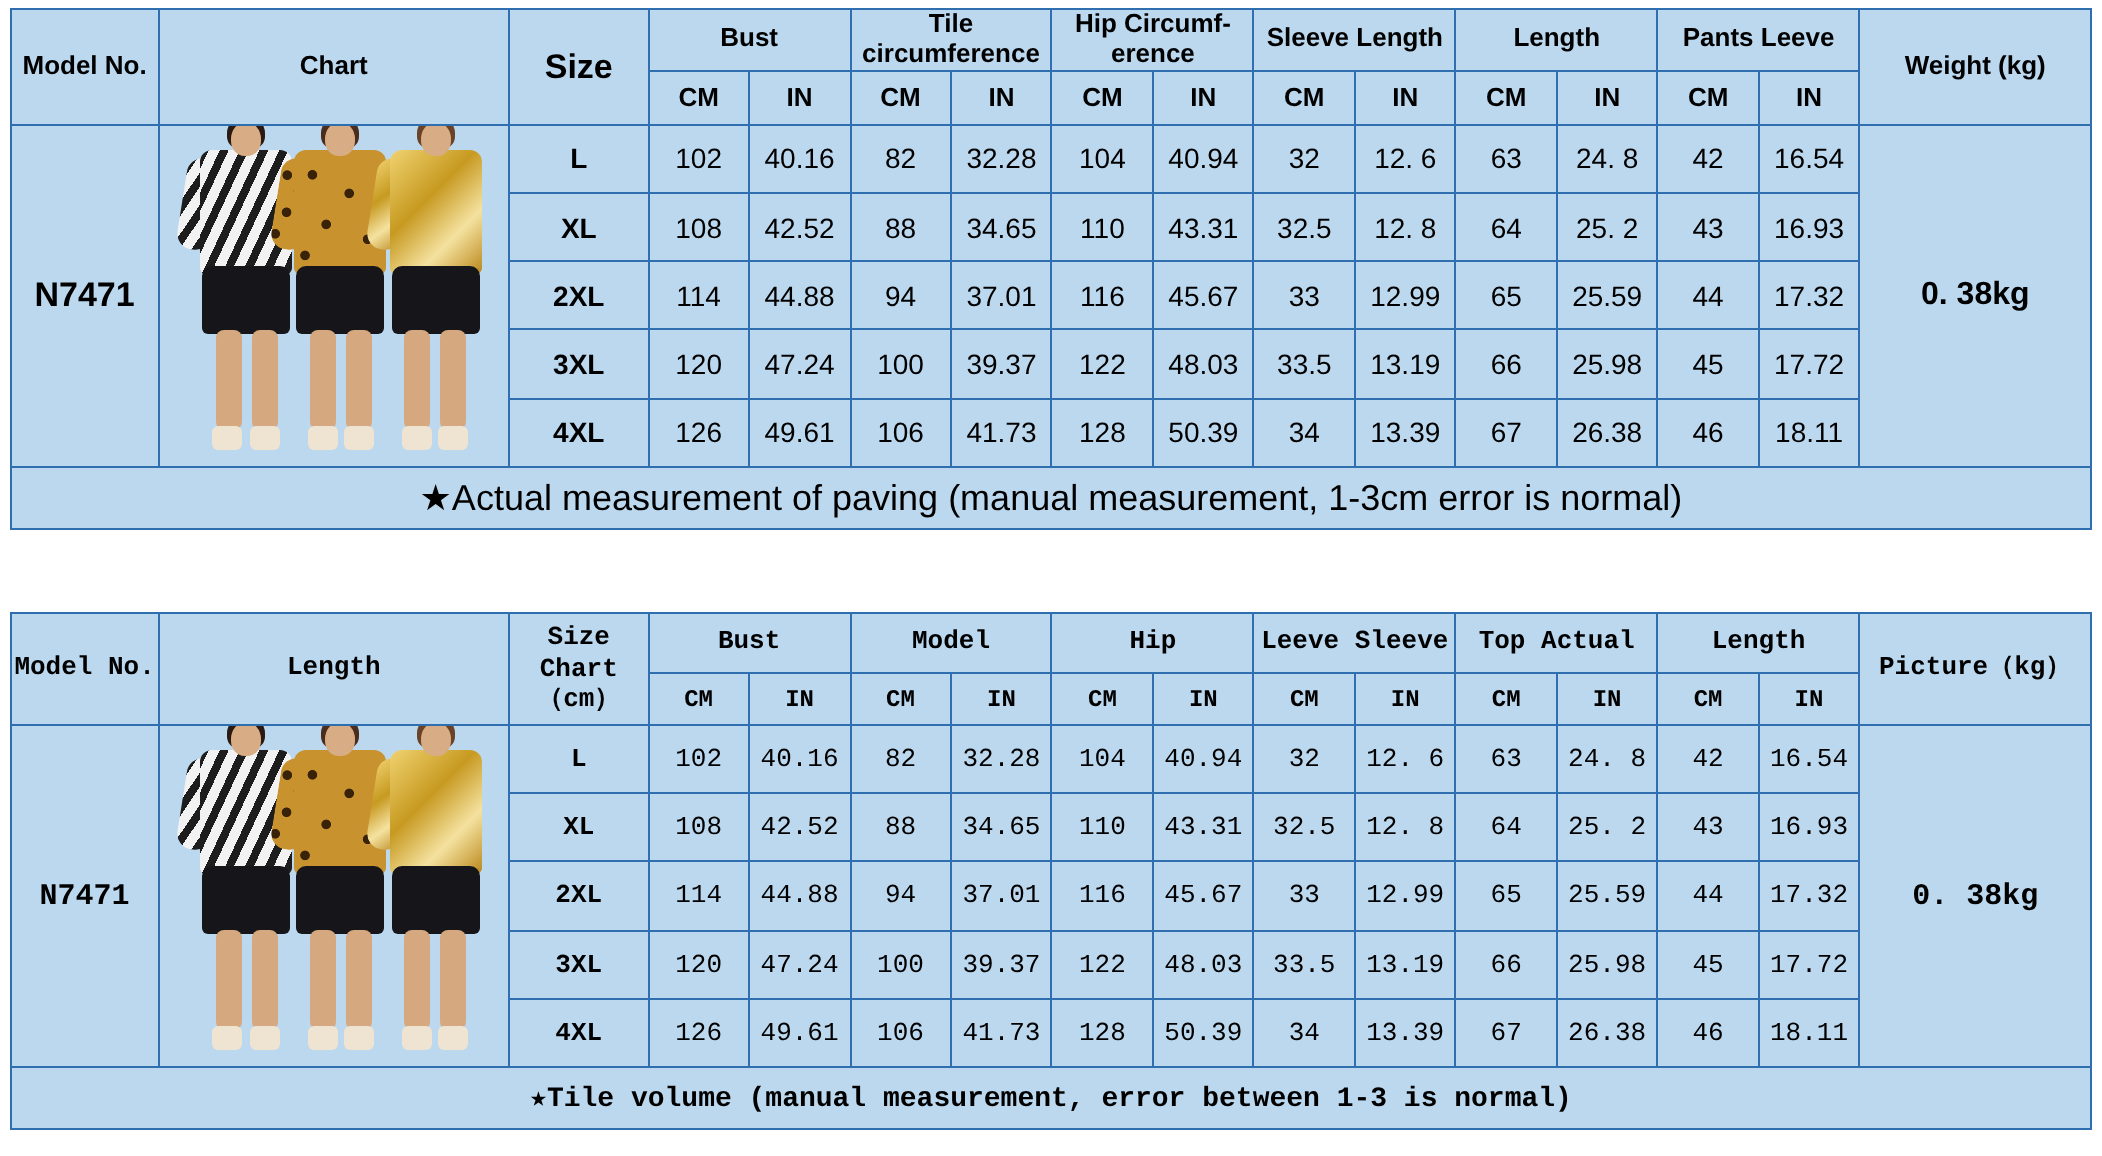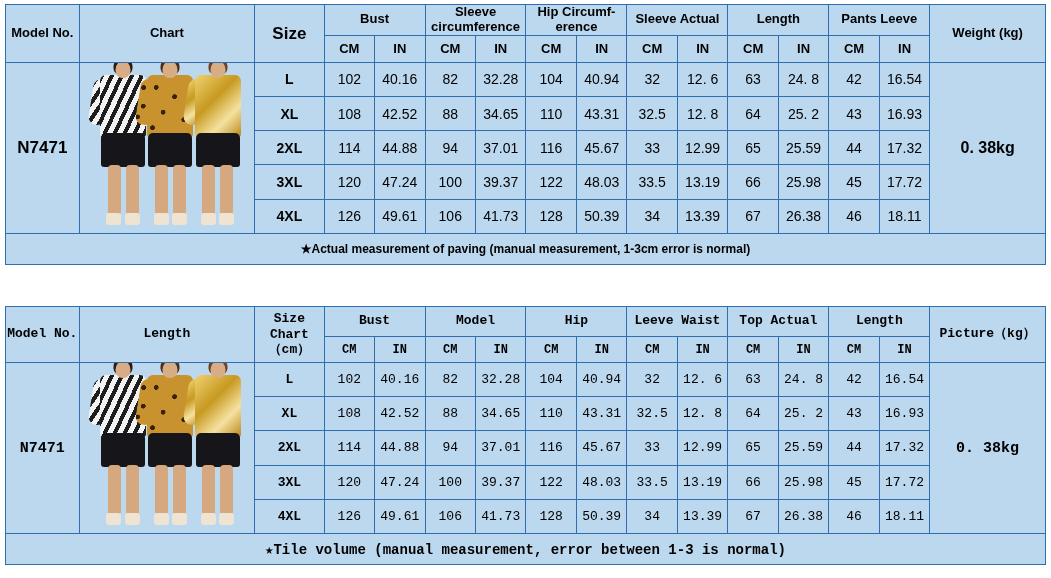--- a/index.html
+++ b/index.html
@@ -65,22 +65,22 @@
   }
   #table-1 .weight-val {
     font-size: 16px;
     font-weight: bold;
   }
   #table-1 .sizecol {
     font-size: 17px;
     font-weight: bold;
   }
   #table-1 .note {
-    font-size: 12px;
-    font-weight: bold;
+    font-size: 18px;
+    font-weight: normal;
     height: 30px;
   }
 
   
   #table-2 td {
     font-family: "Liberation Mono", "DejaVu Sans Mono", monospace;
   }
   #table-2 .hdr {
     font-size: 13px;
     font-weight: bold;
@@ -252,23 +252,23 @@
       <col style="width:48px">
         <col style="width:48px">
       <col style="width:110px">
     </colgroup>
     <tbody>
       <tr>
         <td class="hdr" rowspan="2">Model No.</td>
         <td class="hdr" rowspan="2">Chart</td>
         <td class="hdr sizecol" rowspan="2">Size</td>
         <td class="hdr" colspan="2">Bust</td>
-        <td class="hdr" colspan="2">Sleeve circumference</td>
+        <td class="hdr" colspan="2">Tile circumference</td>
         <td class="hdr" colspan="2">Hip Circumf-erence</td>
-        <td class="hdr" colspan="2">Sleeve Actual</td>
+        <td class="hdr" colspan="2">Sleeve Length</td>
         <td class="hdr" colspan="2">Length</td>
         <td class="hdr" colspan="2">Pants Leeve</td>
         <td class="hdr" rowspan="2">Weight (kg)</td>
       </tr>
       <tr>
         <td class="unit">CM</td>
         <td class="unit">IN</td>
         <td class="unit">CM</td>
         <td class="unit">IN</td>
         <td class="unit">CM</td>
@@ -429,21 +429,21 @@
       <col style="width:110px">
     </colgroup>
     <tbody>
       <tr>
         <td class="hdr" rowspan="2">Model No.</td>
         <td class="hdr" rowspan="2">Length</td>
         <td class="hdr sizecol" rowspan="2">Size Chart（cm）</td>
         <td class="hdr" colspan="2">Bust</td>
         <td class="hdr" colspan="2">Model</td>
         <td class="hdr" colspan="2">Hip</td>
-        <td class="hdr" colspan="2">Leeve Waist</td>
+        <td class="hdr" colspan="2">Leeve Sleeve</td>
         <td class="hdr" colspan="2">Top Actual</td>
         <td class="hdr" colspan="2">Length</td>
         <td class="hdr" rowspan="2">Picture（kg）</td>
       </tr>
       <tr>
         <td class="unit">CM</td>
         <td class="unit">IN</td>
         <td class="unit">CM</td>
         <td class="unit">IN</td>
         <td class="unit">CM</td>

